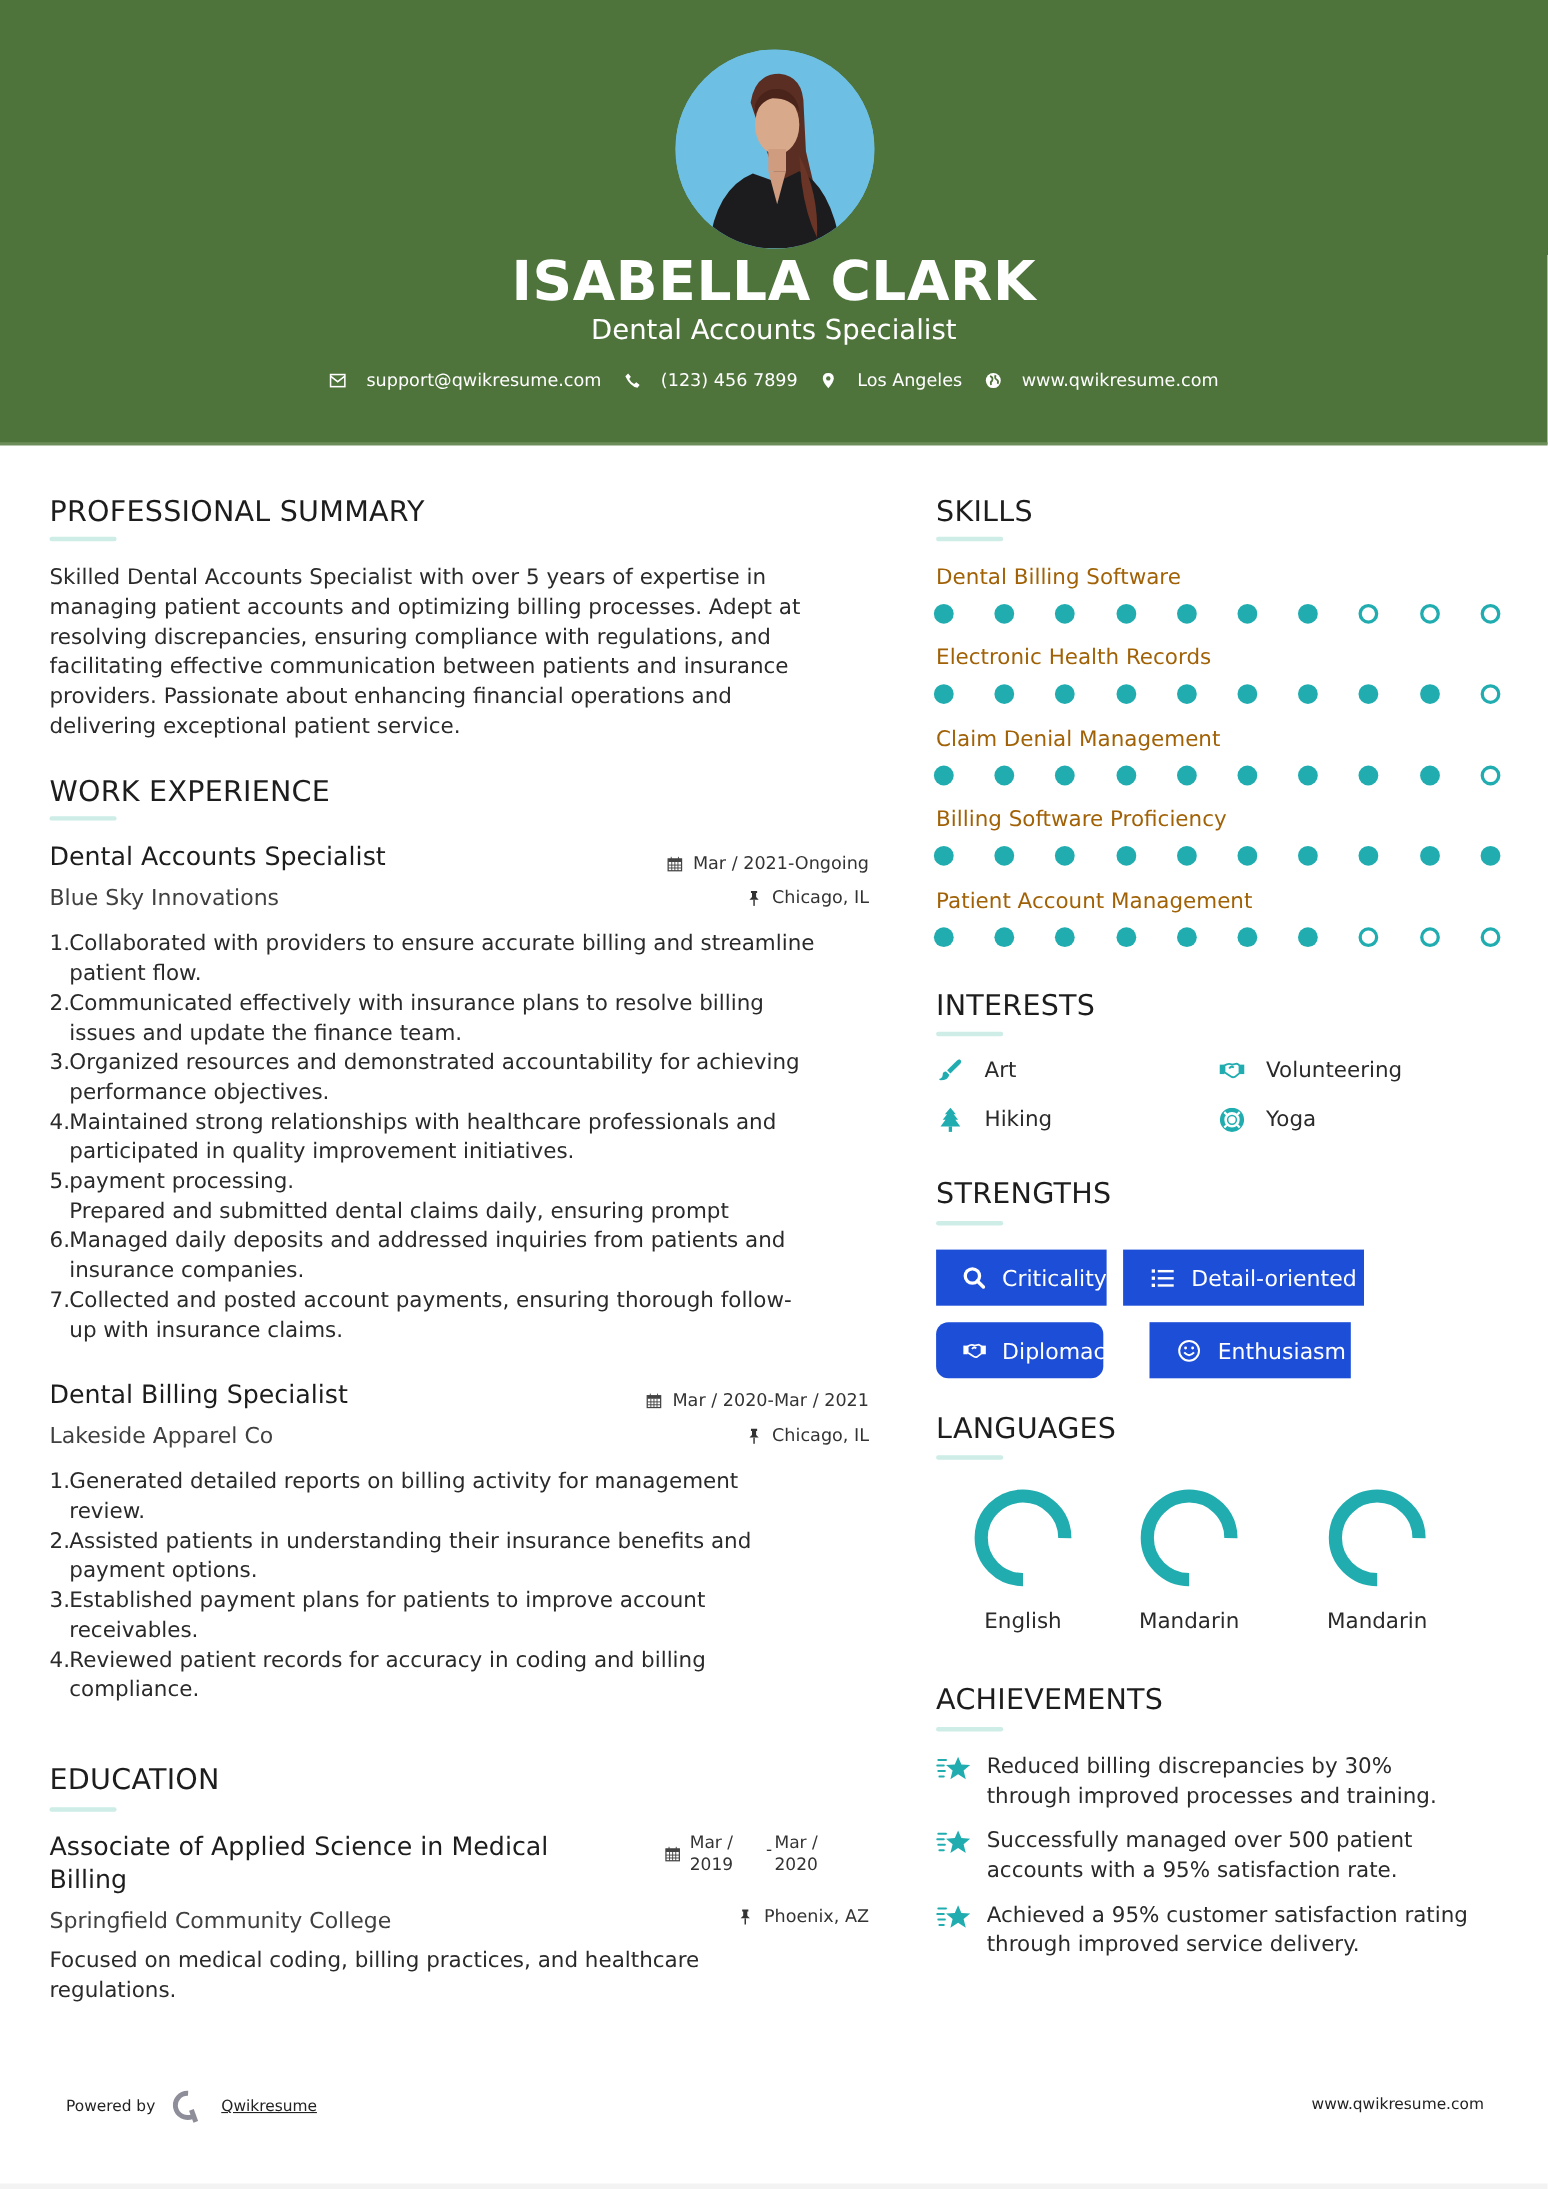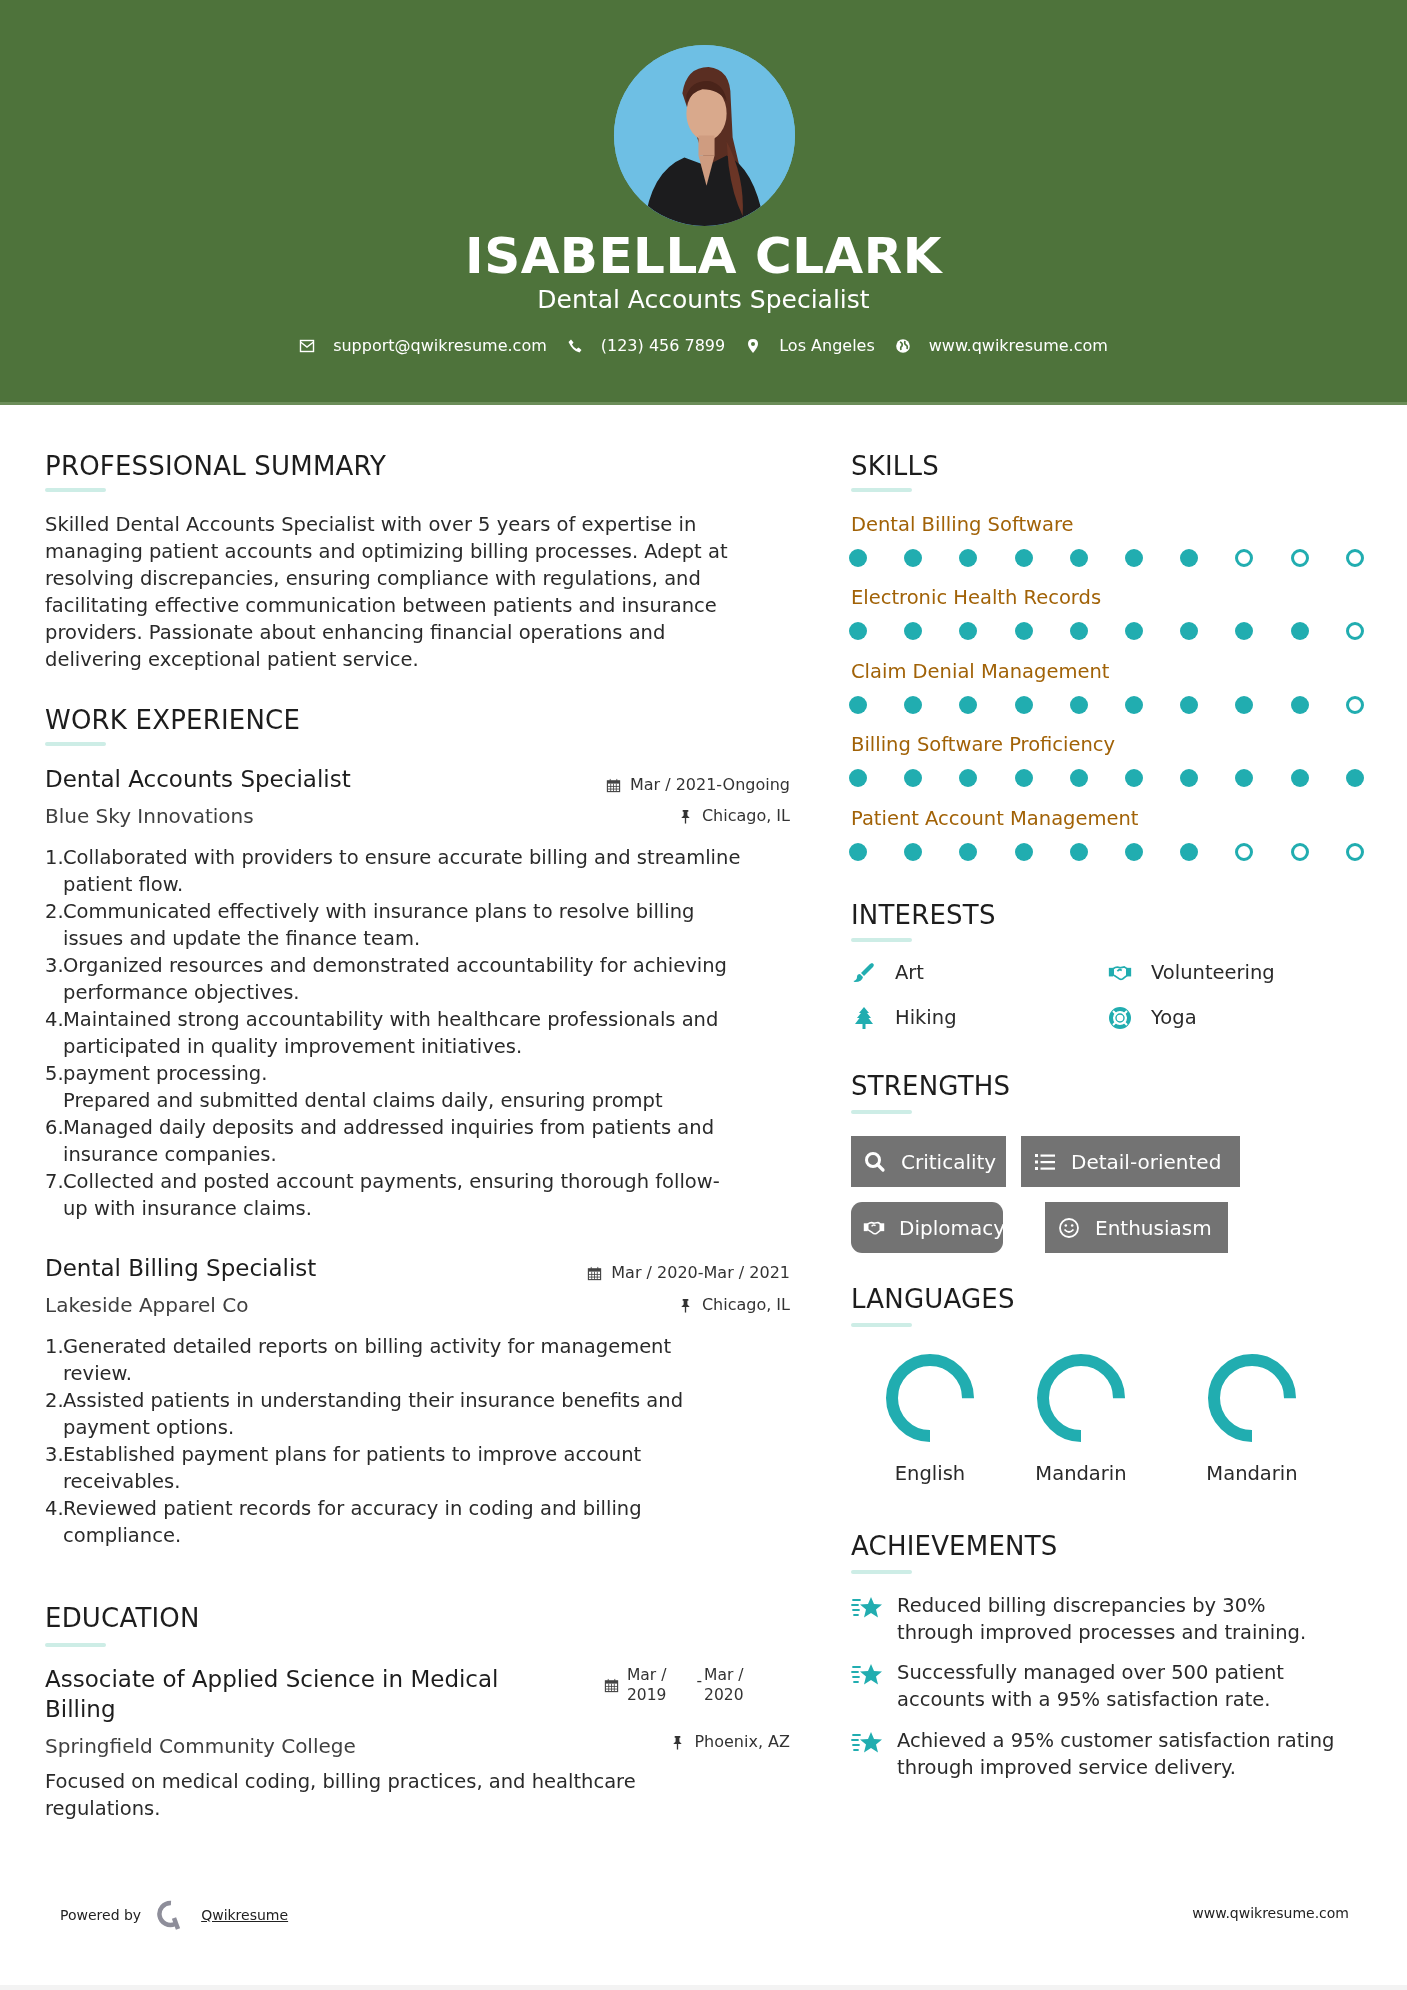--- a/index.html
+++ b/index.html
@@ -36,21 +36,21 @@
   .skill-label { position: absolute; left: 851px; font-family: "DejaVu Sans", sans-serif; font-size: 19.5px; line-height: 26px; color: #a16207; }
   .dots { position: absolute; left: 849px; width: 520px; height: 20px; display: flex; }
   .dot { width: 18px; height: 18px; border-radius: 50%; margin-right: 37.2px; flex: none; }
   .dot.on { background: #21ADB0; }
   .dot.off { background: #fff; border: 3px solid #21ADB0; }
 
   .interest { position: absolute; display: flex; align-items: center; font-family: "DejaVu Sans", sans-serif; font-size: 19.5px; line-height: 26px; color: #2a2a2a; }
   .interest .ico { width: 26px; height: 24px; margin-right: 18px; display: inline-flex; align-items: center; justify-content: center; }
   .interest .ico svg { width: 24px; height: 22px; }
 
-  .badge { position: absolute; height: 51px; background: #737373; color: #fff; font-family: "DejaVu Sans", sans-serif; font-size: 20px; display: flex; align-items: center; padding-left: 12px; }
+  .badge { position: absolute; height: 51px; background: #1d4ed8; color: #fff; font-family: "DejaVu Sans", sans-serif; font-size: 20px; display: flex; align-items: center; padding-left: 24px; }
   .badge .ico { width: 24px; height: 22px; margin-right: 14px; display: inline-flex; align-items: center; justify-content: center; }
   .badge .ico svg { width: 22px; height: 22px; }
 
   .lang { position: absolute; width: 120px; text-align: center; }
   .lang svg { display: block; margin: 0 auto; }
   .lang-label { position: absolute; left: 0; top: 110px; width: 120px; text-align: center; font-family: "DejaVu Sans", sans-serif; font-size: 19.5px; color: #2a2a2a; }
 
   .ach { position: absolute; left: 851px; width: 520px; display: flex; font-family: "DejaVu Sans", sans-serif; font-size: 19.5px; line-height: 27px; color: #2a2a2a; }
   .ach .ico { width: 34px; height: 30px; margin-right: 12px; flex: none; padding-top: 2px; }
   .ach .ico svg { width: 34px; height: 28px; }
@@ -162,21 +162,21 @@
       <div>Communicated effectively with insurance plans to resolve billing</div>
       <div>issues and update the finance team.</div>
     </li>
   <li>
       <span class="num">3.</span>
       <div>Organized resources and demonstrated accountability for achieving</div>
       <div>performance objectives.</div>
     </li>
   <li>
       <span class="num">4.</span>
-      <div>Maintained strong accountability with healthcare professionals and</div>
+      <div>Maintained strong relationships with healthcare professionals and</div>
       <div>participated in quality improvement initiatives.</div>
     </li>
   <li>
       <span class="num">5.</span>
       <div>payment processing.</div>
       <div>Prepared and submitted dental claims daily, ensuring prompt</div>
     </li>
   <li>
       <span class="num">6.</span>
       <div>Managed daily deposits and addressed inquiries from patients and</div>

